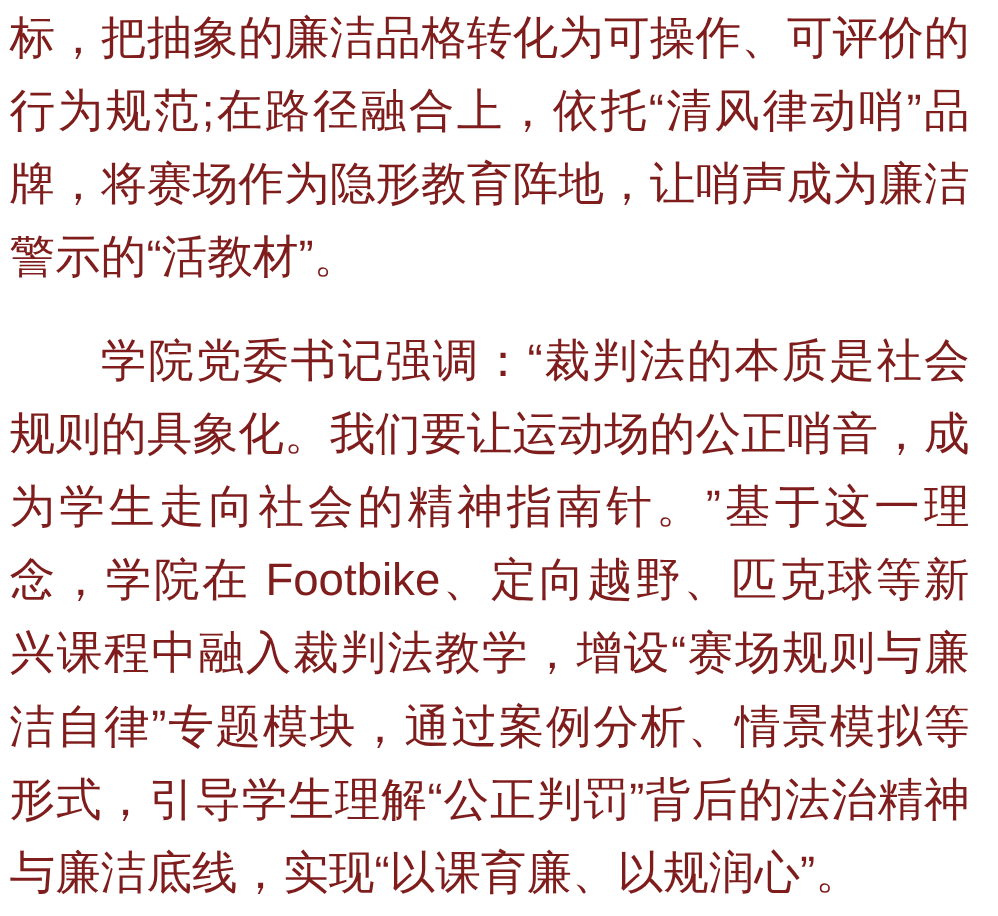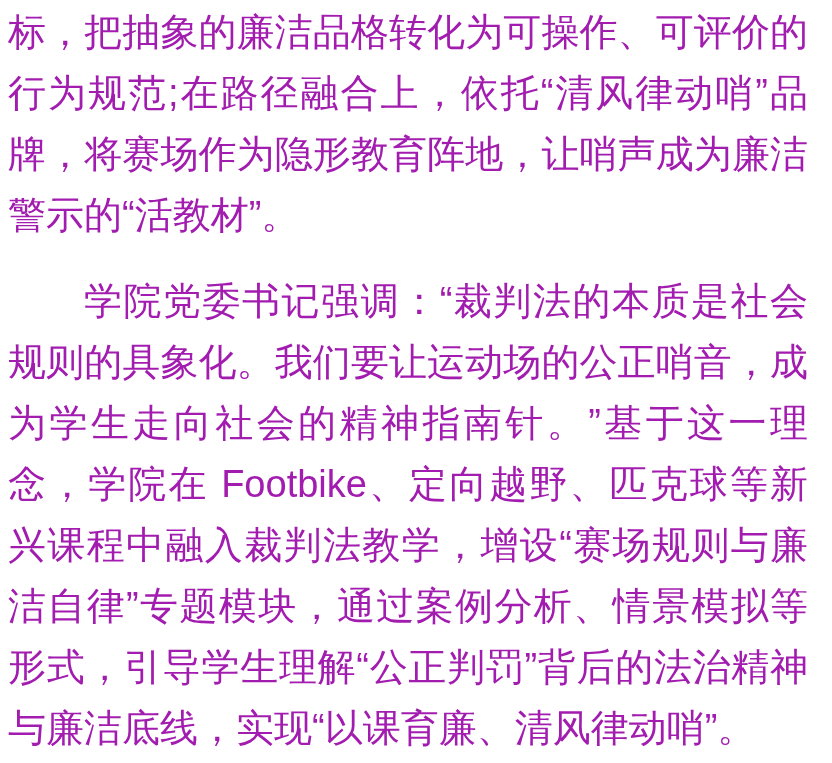--- a/index.html
+++ b/index.html
@@ -12,30 +12,30 @@
     overflow: hidden;
     background: #ffffff;
   }
   .doc {
     box-sizing: border-box;
     width: 832px;
     padding: 2px 24px 0 8px;
     font-family: "Liberation Sans", "DejaVu Sans", sans-serif;
     font-size: 38px;
     line-height: 61px;
-    color: #a21caf;
+    color: #7f1d1d;
     text-align: justify;
     word-break: break-word;
   }
   .para {
     margin: 0 0 25px 0;
   }
   .para.indent {
     text-indent: 2em;
   }
 </style>
 </head>
 <body>
 
 <article class="doc">
   <p class="para no-indent">标，把抽象的廉洁品格转化为可操作、可评价的行为规范;在路径融合上，依托“清风律动哨”品牌，将赛场作为隐形教育阵地，让哨声成为廉洁警示的“活教材”。</p>
-  <p class="para indent">学院党委书记强调：“裁判法的本质是社会规则的具象化。我们要让运动场的公正哨音，成为学生走向社会的精神指南针。”基于这一理念，学院在 Footbike、定向越野、匹克球等新兴课程中融入裁判法教学，增设“赛场规则与廉洁自律”专题模块，通过案例分析、情景模拟等形式，引导学生理解“公正判罚”背后的法治精神与廉洁底线，实现“以课育廉、清风律动哨”。</p>
+  <p class="para indent">学院党委书记强调：“裁判法的本质是社会规则的具象化。我们要让运动场的公正哨音，成为学生走向社会的精神指南针。”基于这一理念，学院在 Footbike、定向越野、匹克球等新兴课程中融入裁判法教学，增设“赛场规则与廉洁自律”专题模块，通过案例分析、情景模拟等形式，引导学生理解“公正判罚”背后的法治精神与廉洁底线，实现“以课育廉、以规润心”。</p>
 </article>
 
 </body></html>

